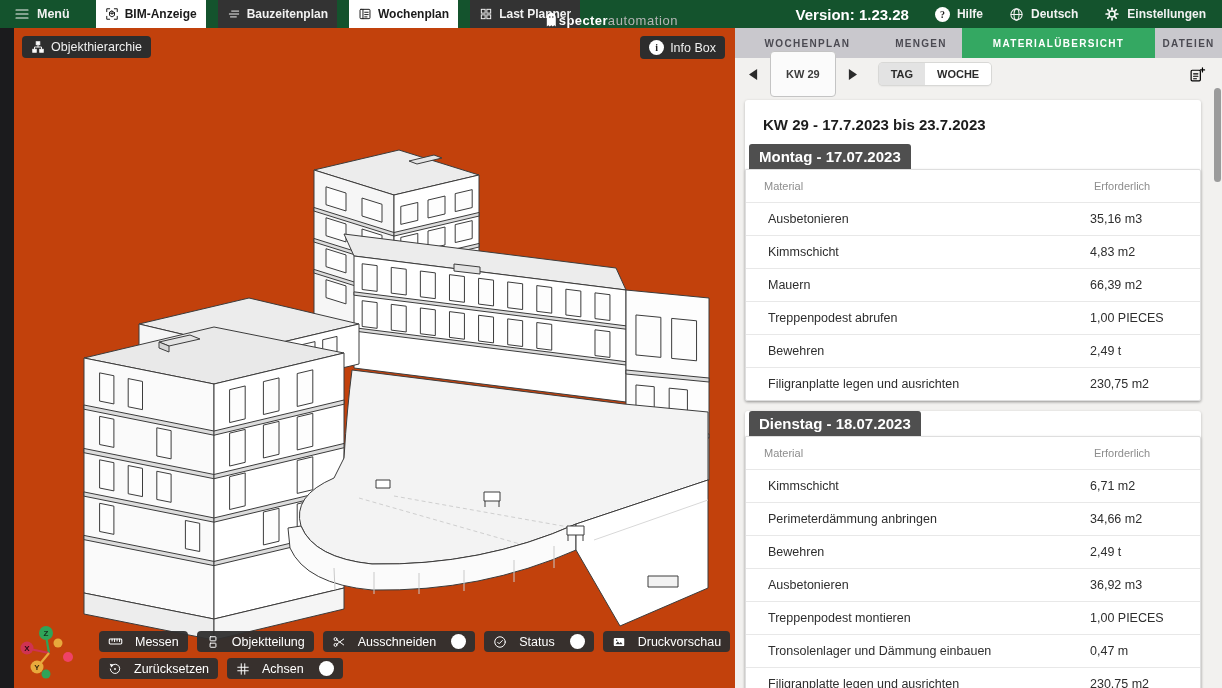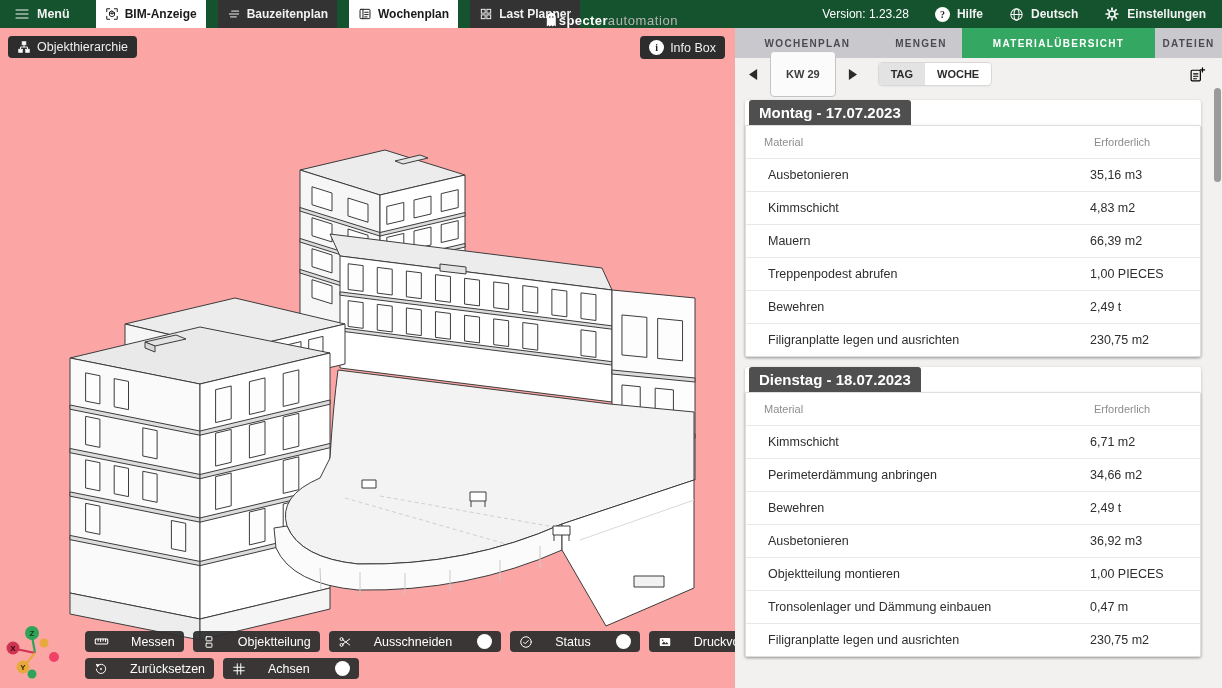--- a/index.html
+++ b/index.html
@@ -7,37 +7,37 @@
 
   
   .topbar { position:relative; height:28px; background:#14532d; display:flex; align-items:center; padding:0 16px 0 14px; gap:12px; }
   .tb-plain { display:flex; align-items:center; gap:7px; background:none; border:none; color:#f2f2f2; font-size:12.5px; font-weight:700; font-family:inherit; cursor:pointer; margin-right:14px; }
   .tb-btn { display:flex; align-items:center; gap:6px; height:37px; padding:4px 9px; border-radius:3px; border:none; font-family:inherit; font-size:12px; font-weight:700; cursor:pointer; background:#333333; color:#f2f2f2; }
   .tb-btn.active { background:#ffffff; color:#1a1a1a; }
   .brand { position:absolute; left:50%; top:0; height:28px; transform:translateX(-50%); display:flex; align-items:flex-end; }
   .brand .b1 { color:#ffffff; font-weight:700; font-size:13px; letter-spacing:.4px; }
   .brand .b2 { color:#b5b5b5; font-weight:400; font-size:13px; letter-spacing:.6px; }
   .tb-right { margin-left:auto; display:flex; align-items:center; gap:26px; }
-  .tb-right .version { color:#ffffff; font-size:12px; font-weight:400; }
+  .tb-right .version { color:#ffffff; font-size:15px; font-weight:700; }
   .tb-link { display:flex; align-items:center; gap:7px; background:none; border:none; color:#f2f2f2; font-size:12px; font-weight:700; font-family:inherit; cursor:pointer; }
 
   
   .main { display:flex; height:660px; }
 
   
-  .viewport { position:relative; width:735px; height:660px; background:#fca5a5; overflow:hidden; }
+  .viewport { position:relative; width:735px; height:660px; background:#c2410c; overflow:hidden;margin-left:14px; }
   .bsvg { position:absolute; left:0; top:0; }
   .vp-btn { position:absolute; display:flex; align-items:center; gap:6px; background:#2d2d2d; border:none; border-radius:4px; color:#f0f0f0; font-family:inherit; font-size:12.5px; padding:4px 9px; cursor:pointer; }
   .vp-btn.obj { left:8px; top:8px; }
   .vp-btn.info { right:10px; top:8px; }
   .icirc { width:15px; height:15px; border-radius:50%; background:#ffffff; color:#1e1e1e; font-size:10px; font-weight:700; display:flex; align-items:center; justify-content:center; font-family:"Liberation Serif", serif; }
 
   .vtools { position:absolute; left:85px; bottom:9px; display:flex; flex-direction:column; gap:6px; }
   .vrow { display:flex; gap:9px; }
-  .tool-btn { display:flex; align-items:center; gap:22px; background:rgba(47,47,47,.95); border:none; border-radius:4px; color:#ffffff; font-family:inherit; font-size:12.5px; padding:3px 9px; cursor:pointer; }
+  .tool-btn { display:flex; align-items:center; gap:12px; background:rgba(47,47,47,.95); border:none; border-radius:4px; color:#ffffff; font-family:inherit; font-size:12.5px; padding:3px 9px; cursor:pointer; }
   .dd { width:15px; height:15px; border-radius:50%; background:#ffffff; display:flex; align-items:center; justify-content:center; margin-left:3px; cursor:pointer; }
 
   .gizmo { position:absolute; left:2px; bottom:2px; }
   .gizmo text { font-family:"Liberation Sans", sans-serif; font-weight:700; }
 
   
   .panel { position:relative; width:487px; height:660px; background:#f2f1ef; display:flex; flex-direction:column; }
   .tabs { display:flex; height:30px; background:#c9c8cd; flex:none; }
   .tab { border:none; font-family:inherit; font-size:10px; font-weight:700; letter-spacing:1.3px; color:#4b4a52; background:transparent; cursor:pointer; }
   .tab.t0{flex:0 0 145px;} .tab.t1{flex:0 0 82px;} .tab.t2{flex:0 0 193px;text-align:center;} .tab.t3{flex:0 0 67px;}
@@ -486,20 +486,21 @@
               <path d="M6.5,11h6 M6.5,14.5h6 M6.5,18h4"></path>
               <path d="M19,2.5v6 M16,5.5h6"></path>
             </g>
           </svg>
       </button>
     </div>
 
     <div class="content">
 
       <div class="card">
+        <div class="heading">KW 29 - 17.7.2023 bis 23.7.2023</div>
         <div class="day-badge">Montag - 17.07.2023</div>
         <div class="dtable">
           <div class="thead">
             <span class="cname">Material</span>
             <span class="cval">Erforderlich</span>
           </div>
           <div class="trow">
               <span class="cname">Ausbetonieren</span>
               <span class="cval">35,16 m3</span>
             </div>
@@ -543,21 +544,21 @@
             </div>
           <div class="trow">
               <span class="cname">Bewehren</span>
               <span class="cval">2,49 t</span>
             </div>
           <div class="trow">
               <span class="cname">Ausbetonieren</span>
               <span class="cval">36,92 m3</span>
             </div>
           <div class="trow">
-              <span class="cname">Objektteilung montieren</span>
+              <span class="cname">Treppenpodest montieren</span>
               <span class="cval">1,00 PIECES</span>
             </div>
           <div class="trow">
               <span class="cname">Tronsolenlager und Dämmung einbauen</span>
               <span class="cval">0,47 m</span>
             </div>
           <div class="trow">
               <span class="cname">Filigranplatte legen und ausrichten</span>
               <span class="cval">230,75 m2</span>
             </div>

